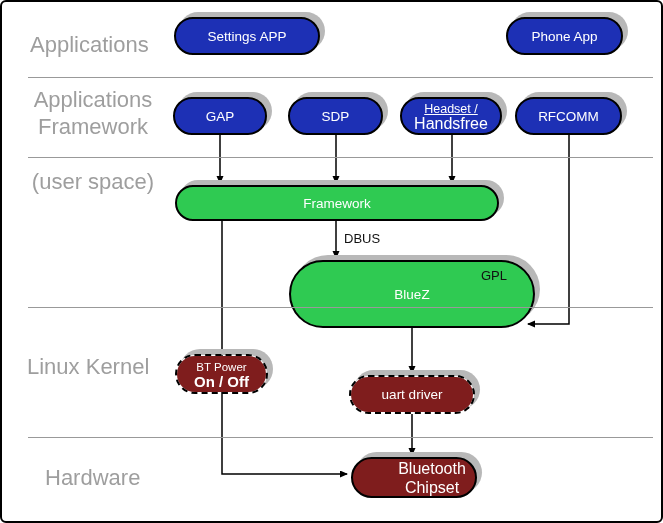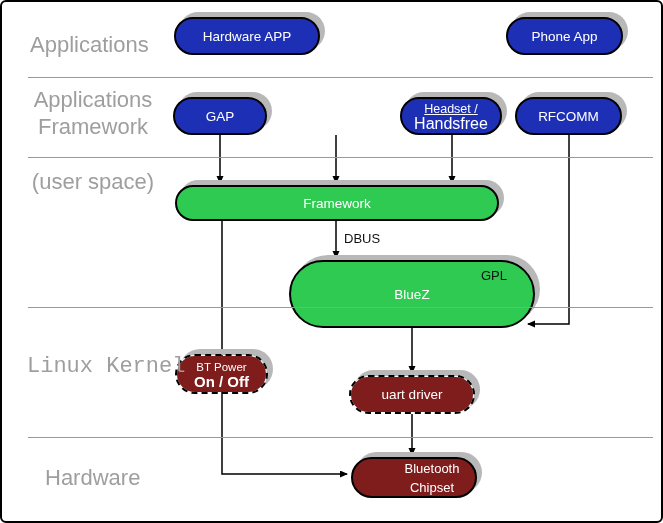--- a/index.html
+++ b/index.html
@@ -23,21 +23,21 @@
   .t135{font-size:13.5px;}
   .layer-label{
     position:absolute;z-index:4;color:#9e9e9e;font-size:22px;line-height:27px;
   }
   .center{text-align:center;}
   .anno{position:absolute;z-index:4;color:#111;font-size:13px;}
   .l1{font-size:12.5px;line-height:15px;text-decoration:underline;}
   .l2{font-size:16px;line-height:14px;}
   .p1{font-size:11.5px;line-height:15px;}
   .p2{font-size:15px;line-height:14px;font-weight:bold;}
-  .c1{font-size:13px;line-height:19px;margin-left:36px;}
+  .c1{font-size:16px;line-height:19px;margin-left:36px;}
 </style>
 </head>
 <body>
 
 <div class="canvas">
 
   <svg class="lines" width="663" height="523">
     <defs>
       <marker id="arr" markerUnits="userSpaceOnUse" markerWidth="9" markerHeight="8" refX="7" refY="3.5" orient="auto">
         <path d="M0,0 L8,3.5 L0,7 Z" fill="#000"></path>
@@ -47,31 +47,34 @@
     <path d="M334,133 V181" stroke="#000" stroke-width="1.5" fill="none" marker-end="url(#arr)"></path>
     <path d="M450,133 V181" stroke="#000" stroke-width="1.5" fill="none" marker-end="url(#arr)"></path>
     <path d="M334,219 V256" stroke="#000" stroke-width="1.5" fill="none" marker-end="url(#arr)"></path>
     <path d="M567,133 V322 H526" stroke="#000" stroke-width="1.5" fill="none" marker-end="url(#arr)"></path>
     <path d="M220,219 V472 H345" stroke="#000" stroke-width="1.5" fill="none" marker-end="url(#arr)"></path>
     <path d="M410,326 V371" stroke="#000" stroke-width="1.5" fill="none" marker-end="url(#arr)"></path>
     <path d="M410,412 V453" stroke="#000" stroke-width="1.5" fill="none" marker-end="url(#arr)"></path>
   </svg>
 
   <div class="pill blue t135" style="left:172px;top:15px;width:146px;height:38px;">
-    <span>Hardware APP</span>
+    <span>Settings APP</span>
   </div>
 
   <div class="pill blue t135" style="left:504px;top:15px;width:117px;height:38px;">
     <span>Phone App</span>
   </div>
 
   <div class="pill blue t135" style="left:171px;top:95px;width:94px;height:38px;">
     <span>GAP</span>
   </div>
 
+  <div class="pill blue t135" style="left:286px;top:95px;width:95px;height:38px;">
+    <span>SDP</span>
+  </div>
 
   <div class="pill blue" style="left:398px;top:95px;width:102px;height:38px;">
     <span class="l1">Headset /</span>
     <span class="l2">Handsfree</span>
   </div>
 
   <div class="pill blue t135" style="left:513px;top:95px;width:107px;height:38px;">
     <span>RFCOMM</span>
   </div>
 
@@ -108,21 +111,21 @@
 
   <div class="layer-label center" style="left:12px;top:84px;width:158px;">
     <div>Applications</div>
     <div>Framework</div>
   </div>
 
   <div class="layer-label center" style="left:12px;top:166px;width:158px;">
     <div>(user space)</div>
   </div>
 
-  <div class="layer-label" style="left:25px;top:351px;font-family:Liberation Mono, monospace;">Linux Kernel</div>
+  <div class="layer-label" style="left:25px;top:351px;">Linux Kernel</div>
 
   <div class="layer-label" style="left:43px;top:462px;">Hardware</div>
 
   <div class="anno" style="left:342px;top:229px;">DBUS</div>
 
   <div class="anno" style="left:479px;top:266px;">GPL</div>
 
 </div>
 
 </body></html>

